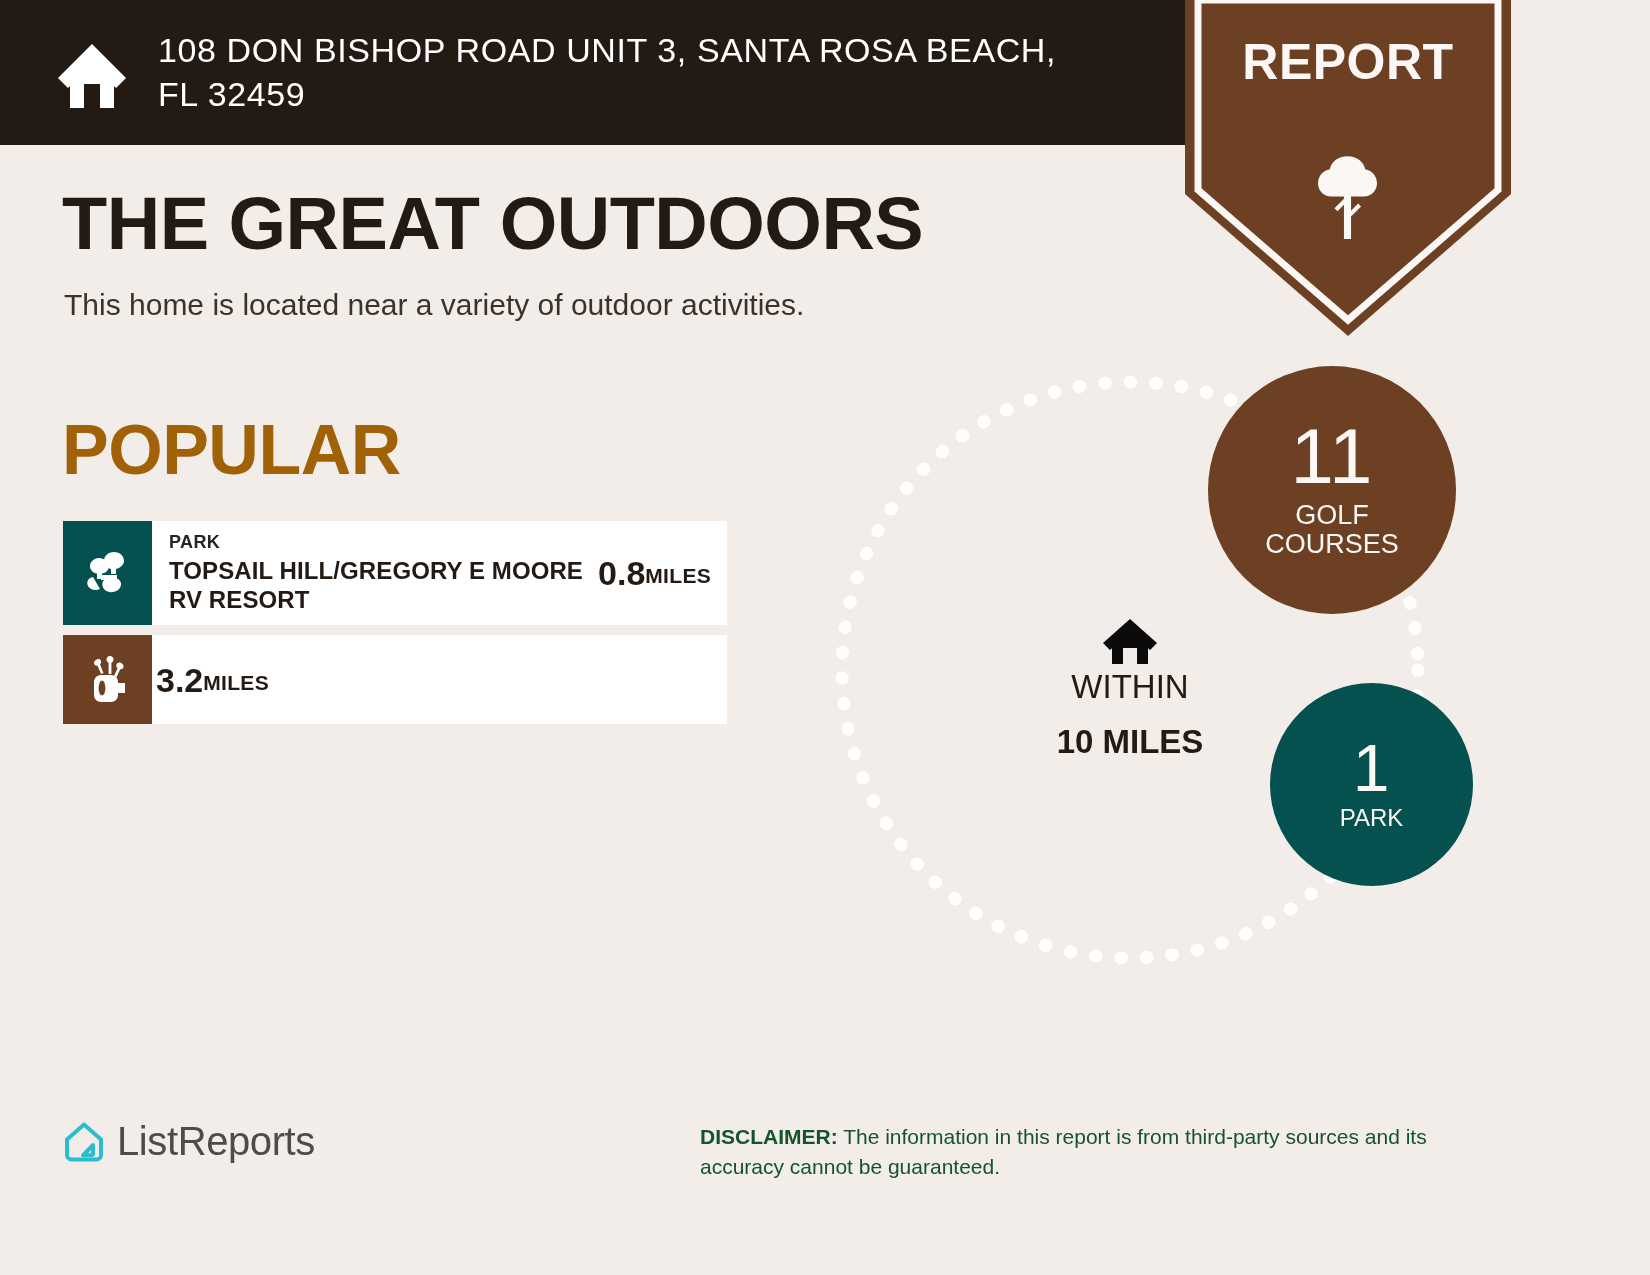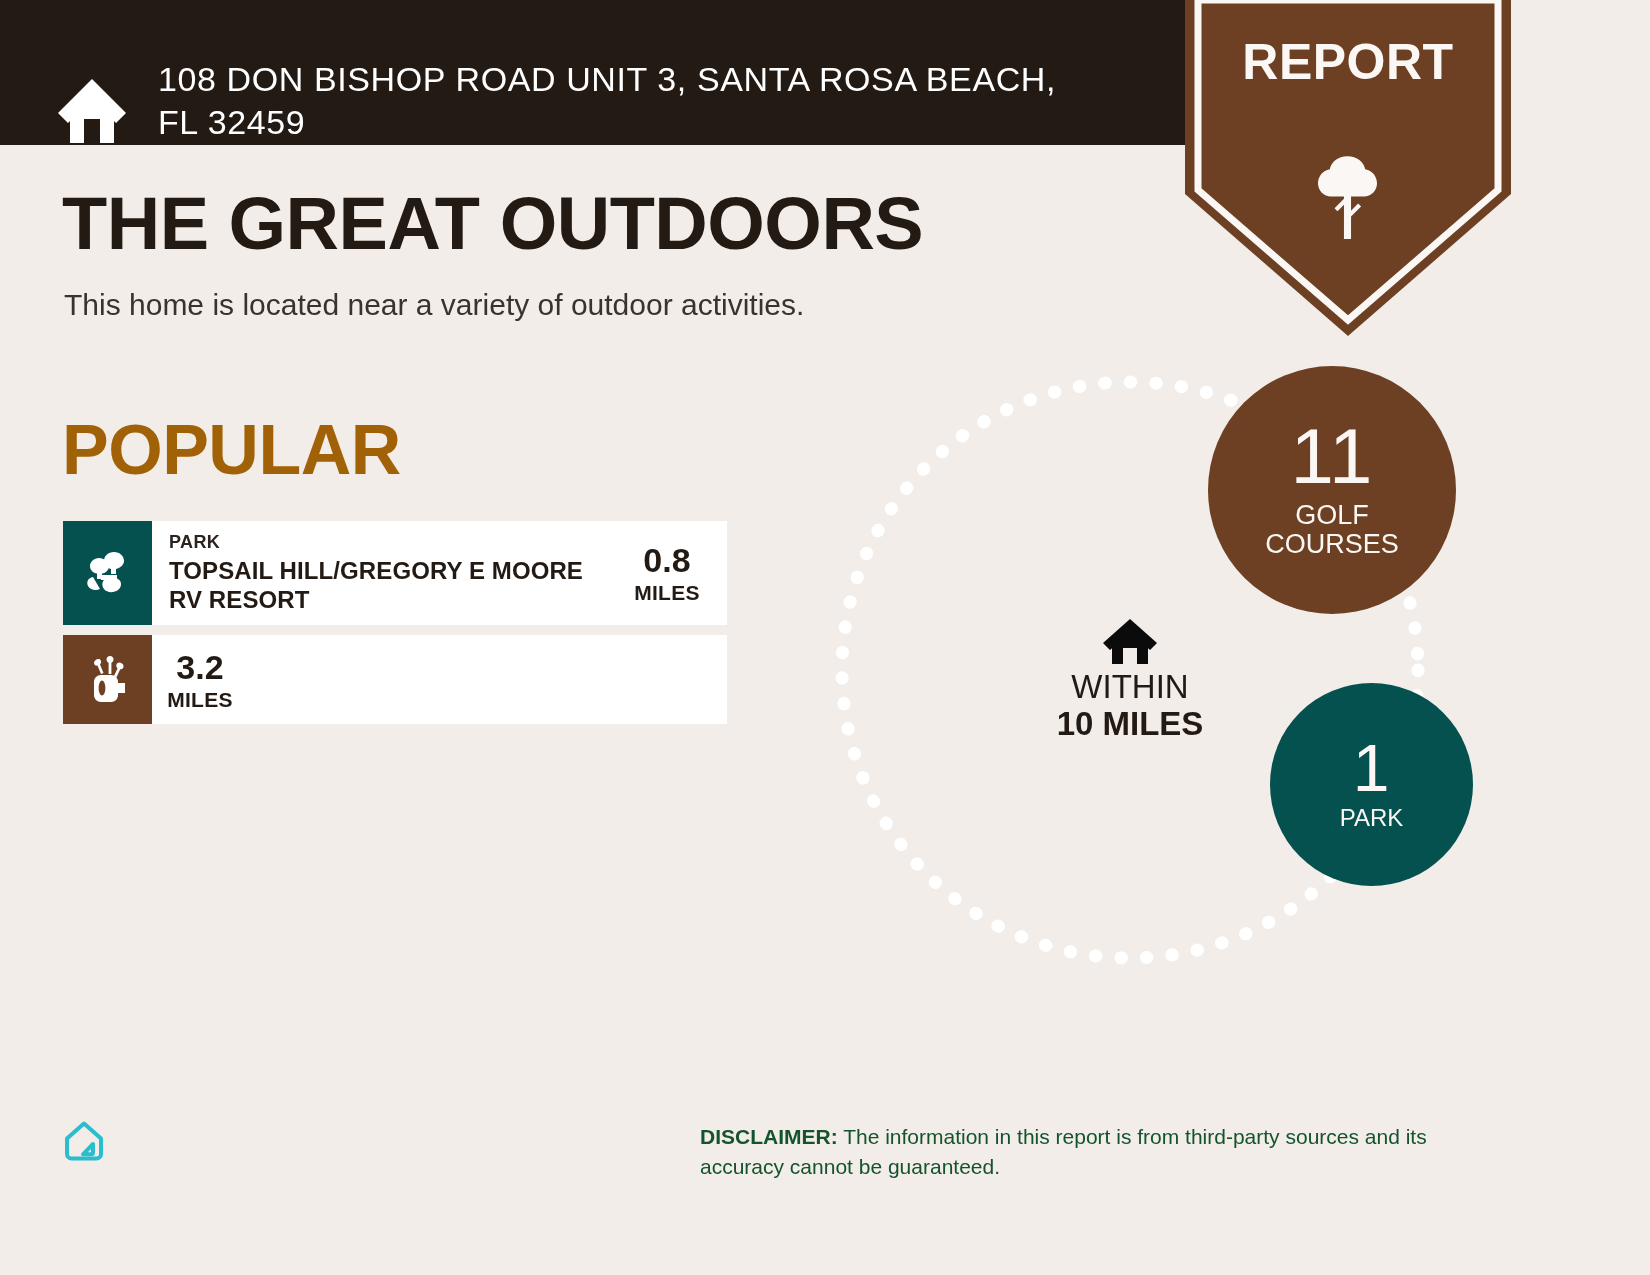--- a/index.html
+++ b/index.html
@@ -9,21 +9,21 @@
     font-family: "Liberation Sans", sans-serif;
     overflow: hidden;
   }
   #page { position: relative; width: 1650px; height: 1275px; background: #f2ede8; }
 
   
   .header-bar {
     position: absolute; left: 0; top: 0;
     width: 1190px; height: 145px;
     background: #231a14;
-    display: flex; align-items: flex-end;
+    display: flex; align-items: center;
     padding-left: 56px;
   }
   .header-home-icon { width: 72px; height: 70px; flex: 0 0 auto; margin-right: 30px; margin-top: 4px; }
   .header-address {
     color: #ffffff;
     font-size: 34px;
     font-weight: 400;
     letter-spacing: 0.6px;
     line-height: 1.28;
     max-width: 930px;
@@ -84,38 +84,38 @@
   .poi-cat {
     font-size: 18px; font-weight: 700; color: #2b2320;
     letter-spacing: 0.4px; line-height: 1.2;
   }
   .poi-name {
     font-size: 24px; font-weight: 700; color: #231a14;
     letter-spacing: 0.1px; line-height: 1.22; margin-top: 2px;
   }
   .poi-dist {
     flex: 0 0 108px; padding: 11px 16px 11px 4px;
-    display: flex; flex-direction: column; align-items: center; justify-content: center;
+    display: flex; flex-direction: row; align-items: center; justify-content: center;
   }
   .poi-dist-val { font-size: 34px; font-weight: 700; color: #231a14; line-height: 1; }
   .poi-dist-unit { font-size: 21px; font-weight: 700; color: #231a14; line-height: 1; margin-top: 5px; letter-spacing: 0.3px; }
 
   
   .radius-wrap { position: absolute; left: 830px; top: 360px; width: 640px; height: 620px; }
   .radius-wrap svg { display: block; width: 100%; height: 100%; }
 
   .center-house {
     position: absolute; left: 1040px; top: 617px;
     width: 180px; text-align: center;
   }
   .center-house svg { width: 58px; height: 48px; display: inline-block; }
   .within-label {
     margin-top: 0; font-size: 33px; font-weight: 400; color: #231a14; line-height: 1.12;
   }
-  .within-value { font-size: 33px; font-weight: 700; color: #231a14; line-height: 1.12; }
+  .within-value { font-size: 33px; font-weight: 700; color: #231a14; line-height: 1.12; margin-top: 18px; }
 
   .circle-stat {
     position: absolute; border-radius: 50%;
     display: flex; flex-direction: column;
     align-items: center; justify-content: center;
     color: #fbf7f4; text-align: center;
   }
   .circle-golf {
     left: 1208px; top: 366px; width: 248px; height: 248px;
     background: #6d4024;
@@ -243,19 +243,20 @@
     <div class="circle-label small">PARK</div>
   </div>
 
   <div class="logo">
     <span>
       <svg viewBox="0 0 44 44" xmlns="http://www.w3.org/2000/svg">
         <path d="M22 4.5 L39 19.5 L39 35 C39 37.5 37 39.5 34.5 39.5 L9.5 39.5 C7 39.5 5 37.5 5 35 L5 19.5 Z" fill="none" stroke="#29bdce" stroke-width="4" stroke-linejoin="round"></path>
         <path d="M31 25 L31 33.5 C31 34.5 30.2 35.3 29.2 35.3 L21 35.3 Z" fill="none" stroke="#29bdce" stroke-width="4" stroke-linejoin="round"></path>
       </svg>
     </span>
+    <span class="logo-text">ListReports</span>
   </div>
 
   <div class="disclaimer">
     <b>DISCLAIMER:</b><span> The information in this report is from third-party sources and its accuracy cannot be guaranteed.</span>
   </div>
 
 </div>
 
 </body></html>

